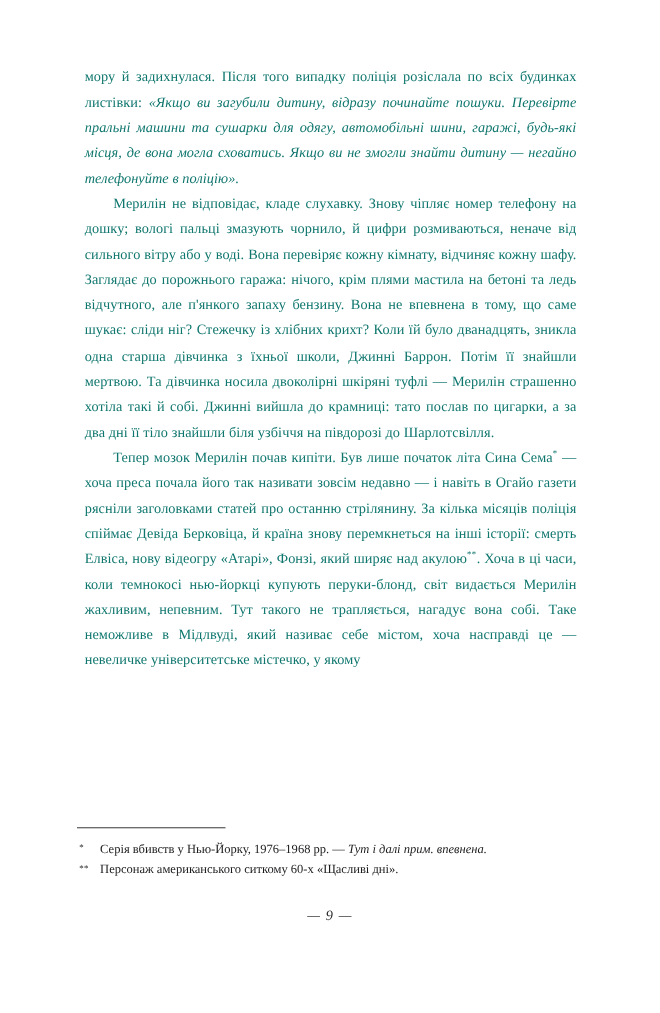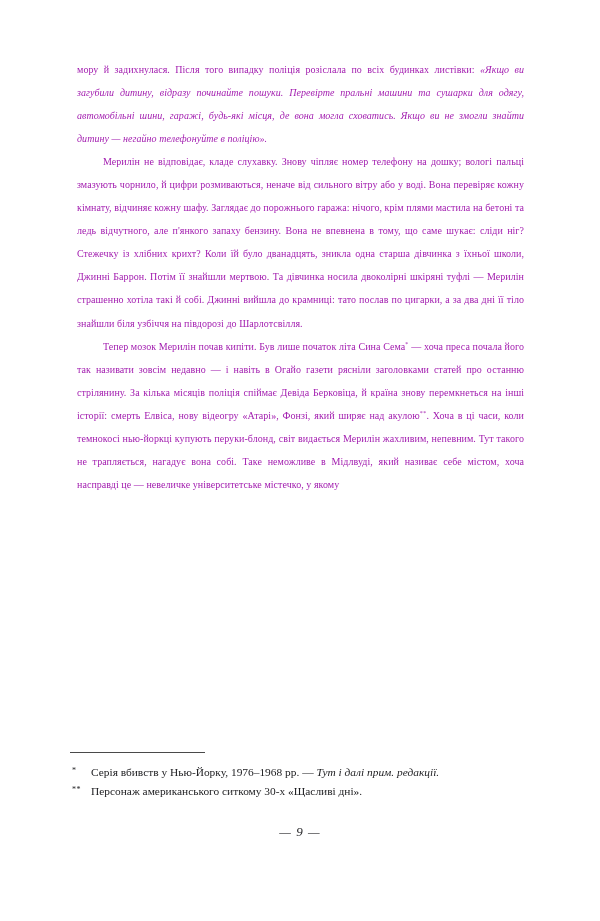--- a/index.html
+++ b/index.html
@@ -27,28 +27,28 @@
 
   .text-block {
     position: absolute;
     left: 77px;
     top: 58px;
     width: 447px;
   }
 
   p.para {
     margin: 0;
-    font-size: 10px;
+    font-size: 13px;
     line-height: 23.05px;
     text-align: justify;
     text-justify: inter-word;
     text-indent: 26px;
     hyphens: manual;
     -webkit-hyphens: manual;
-    color: #a21caf;
+    color: #0f766e;
     letter-spacing: 0.005em;
   }
 
   p.para.first {
     text-indent: 0;
   }
 
   .it {
     font-style: italic;
   }
@@ -121,24 +121,24 @@
       <p class="para first"><span>мору й задихнулася. Після того випадку поліція розіслала по всіх будинках листівки: </span><span class="it">«Якщо ви загубили дитину, відразу починайте пошуки. Перевірте пральні машини та сушарки для одягу, автомобільні шини, гаражі, будь-які місця, де вона могла сховатись. Якщо ви не змогли знайти дитину — негайно телефонуйте в поліцію».</span></p>
       <p class="para"><span>Мерилін не відповідає, кладе слухавку. Знову чіпляє номер телефону на дошку; вологі пальці змазують чорнило, й цифри розмиваються, неначе від сильного вітру або у воді. Вона перевіряє кожну кімнату, відчиняє кожну шафу. Заглядає до порожнього гаража: нічого, крім плями мастила на бетоні та ледь відчутного, але п'янкого запаху бензину. Вона не впевнена в тому, що саме шукає: сліди ніг? Стежечку із хлібних крихт? Коли їй було дванадцять, зникла одна старша дівчинка з їхньої школи, Джинні Баррон. Потім її знайшли мертвою. Та дівчинка носила двоколірні шкіряні туфлі — Мерилін страшенно хотіла такі й собі. Джинні вийшла до крамниці: тато послав по цигарки, а за два дні її тіло знайшли біля узбіччя на півдорозі до Шарлотсвілля.</span></p>
       <p class="para"><span>Тепер мозок Мерилін почав кипіти. Був лише початок літа Сина Сема</span><sup class="fn">*</sup><span> — хоча преса почала його так називати зовсім недавно — і навіть в Огайо газети рясніли заголовками статей про останню стрілянину. За кілька місяців поліція спіймає Девіда Берковіца, й країна знову перемкнеться на інші історії: смерть Елвіса, нову відеогру «Атарі», Фонзі, який ширяє над акулою</span><sup class="fn">**</sup><span>. Хоча в ці часи, коли темнокосі нью-йоркці купують перуки-блонд, світ видається Мерилін жахливим, непевним. Тут такого не трапляється, нагадує вона собі. Таке неможливе в Мідлвуді, який називає себе містом, хоча насправді це — невеличке університетське містечко, у якому</span></p>
     </div>
 
   <div class="footnotes">
     <div class="fn-rule"></div>
     <div class="fn-list">
         <div class="fn-item">
           <span class="fn-mark">*</span>
-          <span class="fn-text"><span>Серія вбивств у Нью-Йорку, 1976–1968 рр. — </span><span class="it">Тут і далі прим. редакції.</span></span>
+          <span class="fn-text"><span>Серія вбивств у Нью-Йорку, 1976–1968 рр. — </span><span class="it">Тут і далі прим. впевнена.</span></span>
         </div>
         <div class="fn-item">
           <span class="fn-mark">**</span>
-          <span class="fn-text"><span>Персонаж американського ситкому 30-х «Щасливі дні».</span></span>
+          <span class="fn-text"><span>Персонаж американського ситкому 60-х «Щасливі дні».</span></span>
         </div>
       </div>
   </div>
 
   <div class="folio">— 9 —</div>
 
 </div>
 
 </body></html>

